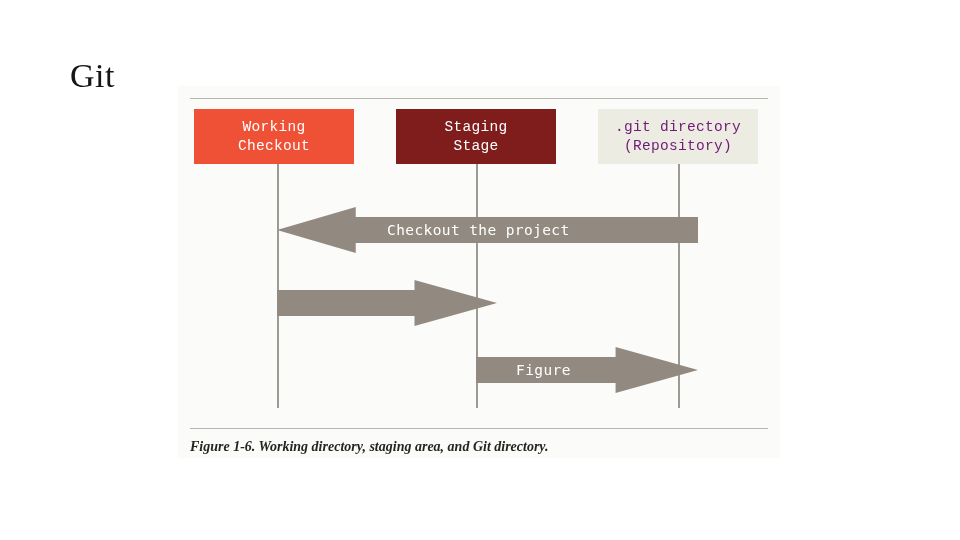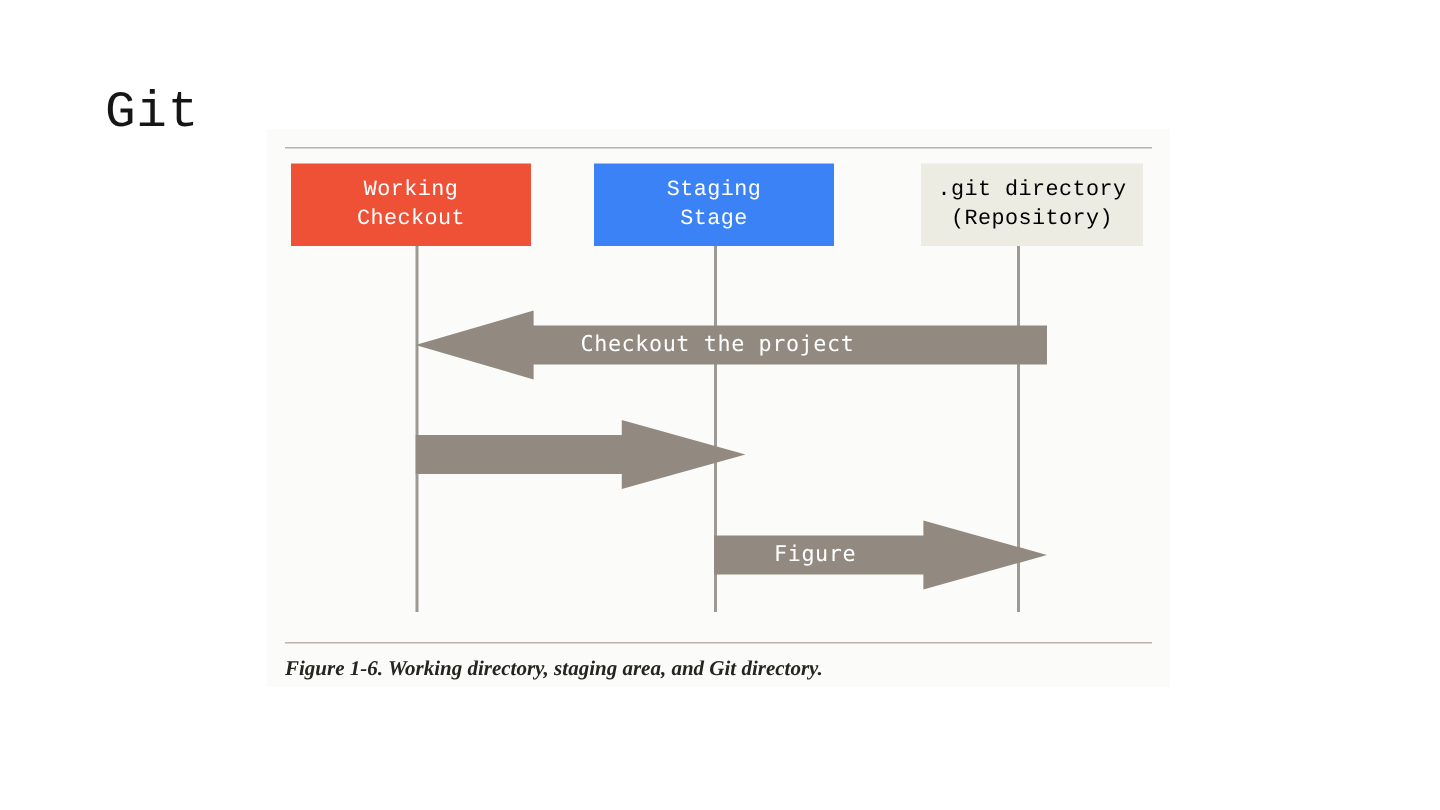--- a/index.html
+++ b/index.html
@@ -16,21 +16,21 @@
   }
 
   
   #slide-title {
     position: absolute;
     left: 70px;
     top: 56px;
     font-size: 34px;
     line-height: 40px;
     color: #161616;
-    font-family: Liberation Mono, monospace;
+    font-family: Liberation Serif, serif;
     font-weight: 400;
     letter-spacing: 0.5px;
     white-space: nowrap;
   }
 
   
   #figure-panel {
     position: absolute;
     left: 178px;
     top: 86px;
@@ -77,31 +77,30 @@
     width: 160px;
     height: 55px;
     background: #ef5136;
     color: #ffffff;
   }
   #box-staging {
     left: 218px;
     top: 23px;
     width: 160px;
     height: 55px;
-    background: #3b82f6;
+    background: #7f1d1d;
     color: #ffffff;
   }
   #box-repo {
     left: 420px;
     top: 23px;
-    width: 148px;
+    width: 160px;
     height: 55px;
     background: #edece3;
-    color: #000000;
-    margin-left: 16px;
+    color: #701a75;
   }
   .node-line { display: block; }
 
   
   .arrow-wrap {
     position: absolute;
     height: 58px;
     padding-left: 20px;
   }
   .arrow-wrap svg {

